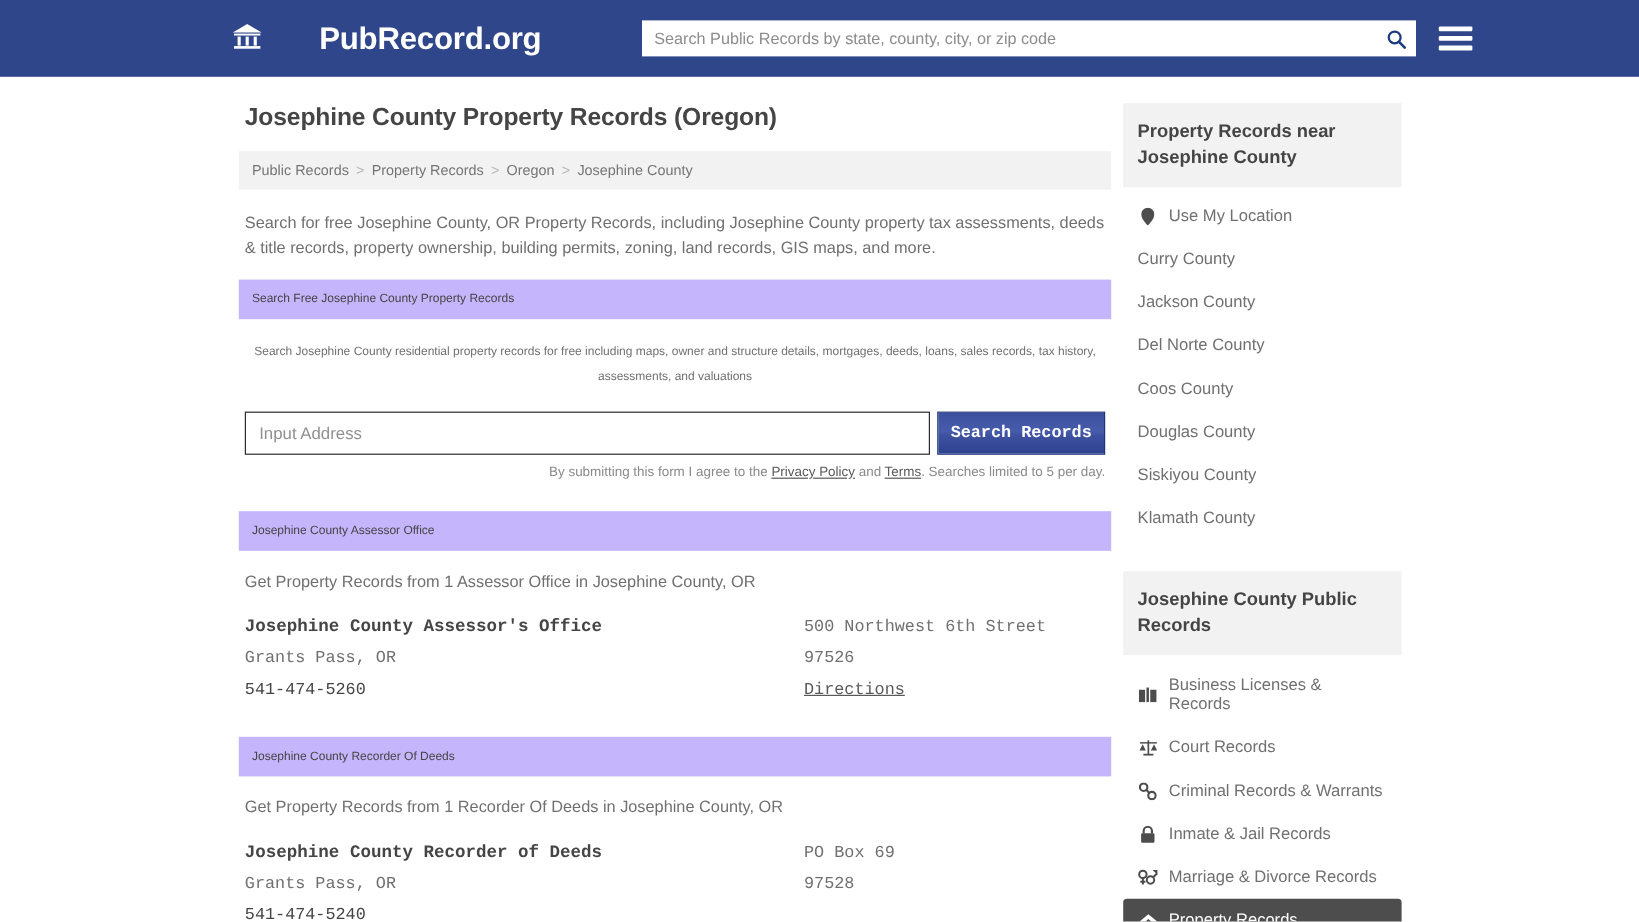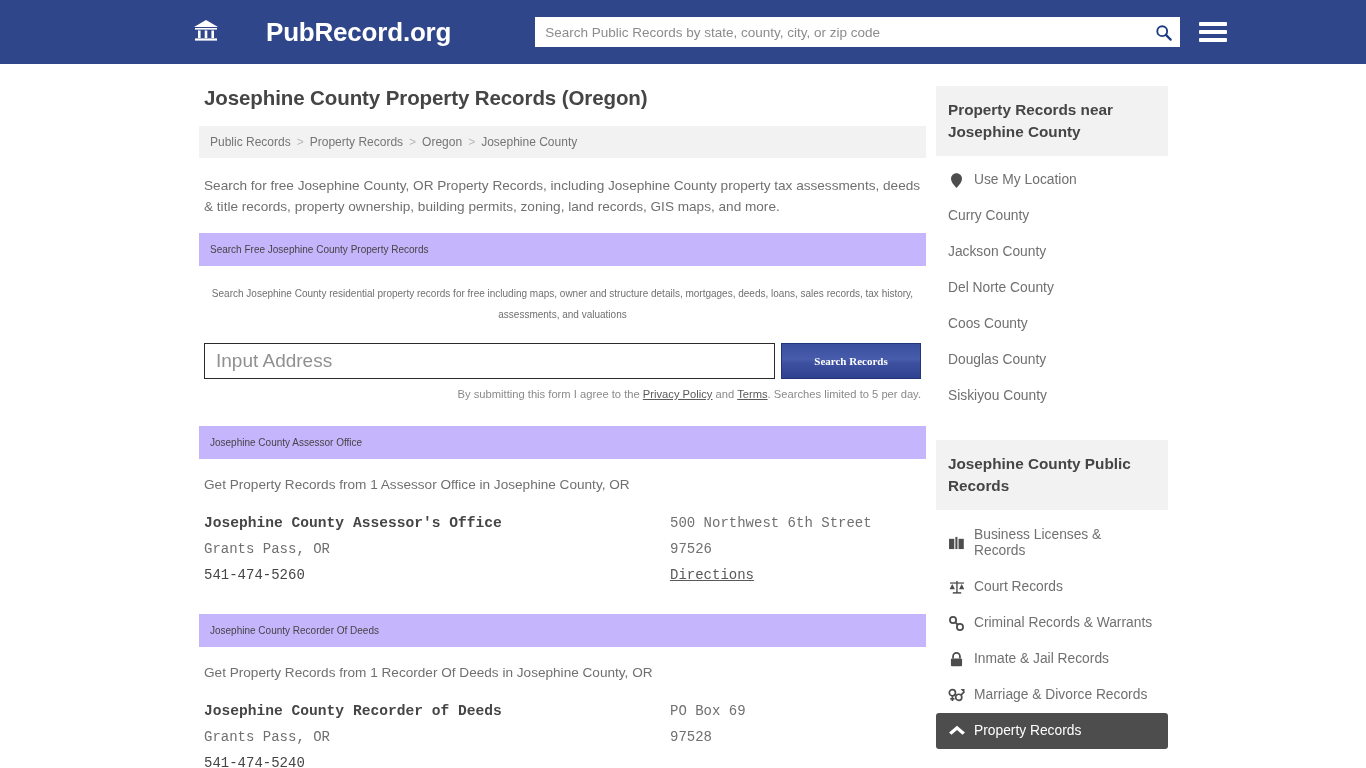--- a/index.html
+++ b/index.html
@@ -157,37 +157,37 @@
   .search-form {
     display: flex;
     align-items: stretch;
     margin: 18px 5px 0 5px;
   }
   .address-input {
     flex: 1;
     height: 36px;
     border: 1px solid #2b2b2b;
     padding: 0 11px;
-    font-size: 19px;
+    font-size: 14px;
     font-family: "Liberation Sans", sans-serif;
     color: #333;
     outline: none;
     background: #fff;
   }
   .address-input::placeholder { color: #909090; }
   .search-records-btn {
     width: 140px;
     height: 36px;
     margin-left: 6px;
     border: 1px solid #20357a;
     background: linear-gradient(to bottom, #3a4f9e 0%, #475cab 45%, #3d51a0 55%, #2e4290 100%);
     color: #ffffff;
-    font-size: 11px;
+    font-size: 14px;
     font-weight: bold;
-    font-family: Liberation Serif, serif;
+    font-family: Liberation Mono, monospace;
     cursor: pointer;
   }
   .fineprint {
     text-align: right;
     font-size: 11.2px;
     color: #8a8a8a;
     margin: 9px 5px 0 5px;
   }
   .fineprint a {
     color: #595959;
@@ -390,20 +390,23 @@
         </a>
         <a class="side-item" href="#">
           <span class="label">Coos County</span>
         </a>
         <a class="side-item" href="#">
           <span class="label">Douglas County</span>
         </a>
         <a class="side-item" href="#">
           <span class="label">Siskiyou County</span>
         </a>
+        <a class="side-item" href="#">
+          <span class="label">Klamath County</span>
+        </a>
       </div>
     </div>
 
     <div class="records-panel">
       <div class="side-panel-head">Josephine County Public Records</div>
       <div class="records-list">
 
         <a class="side-item" href="#">
           <span class="ic">
             <svg width="15" height="14" viewBox="0 0 16 15" aria-hidden="true">

